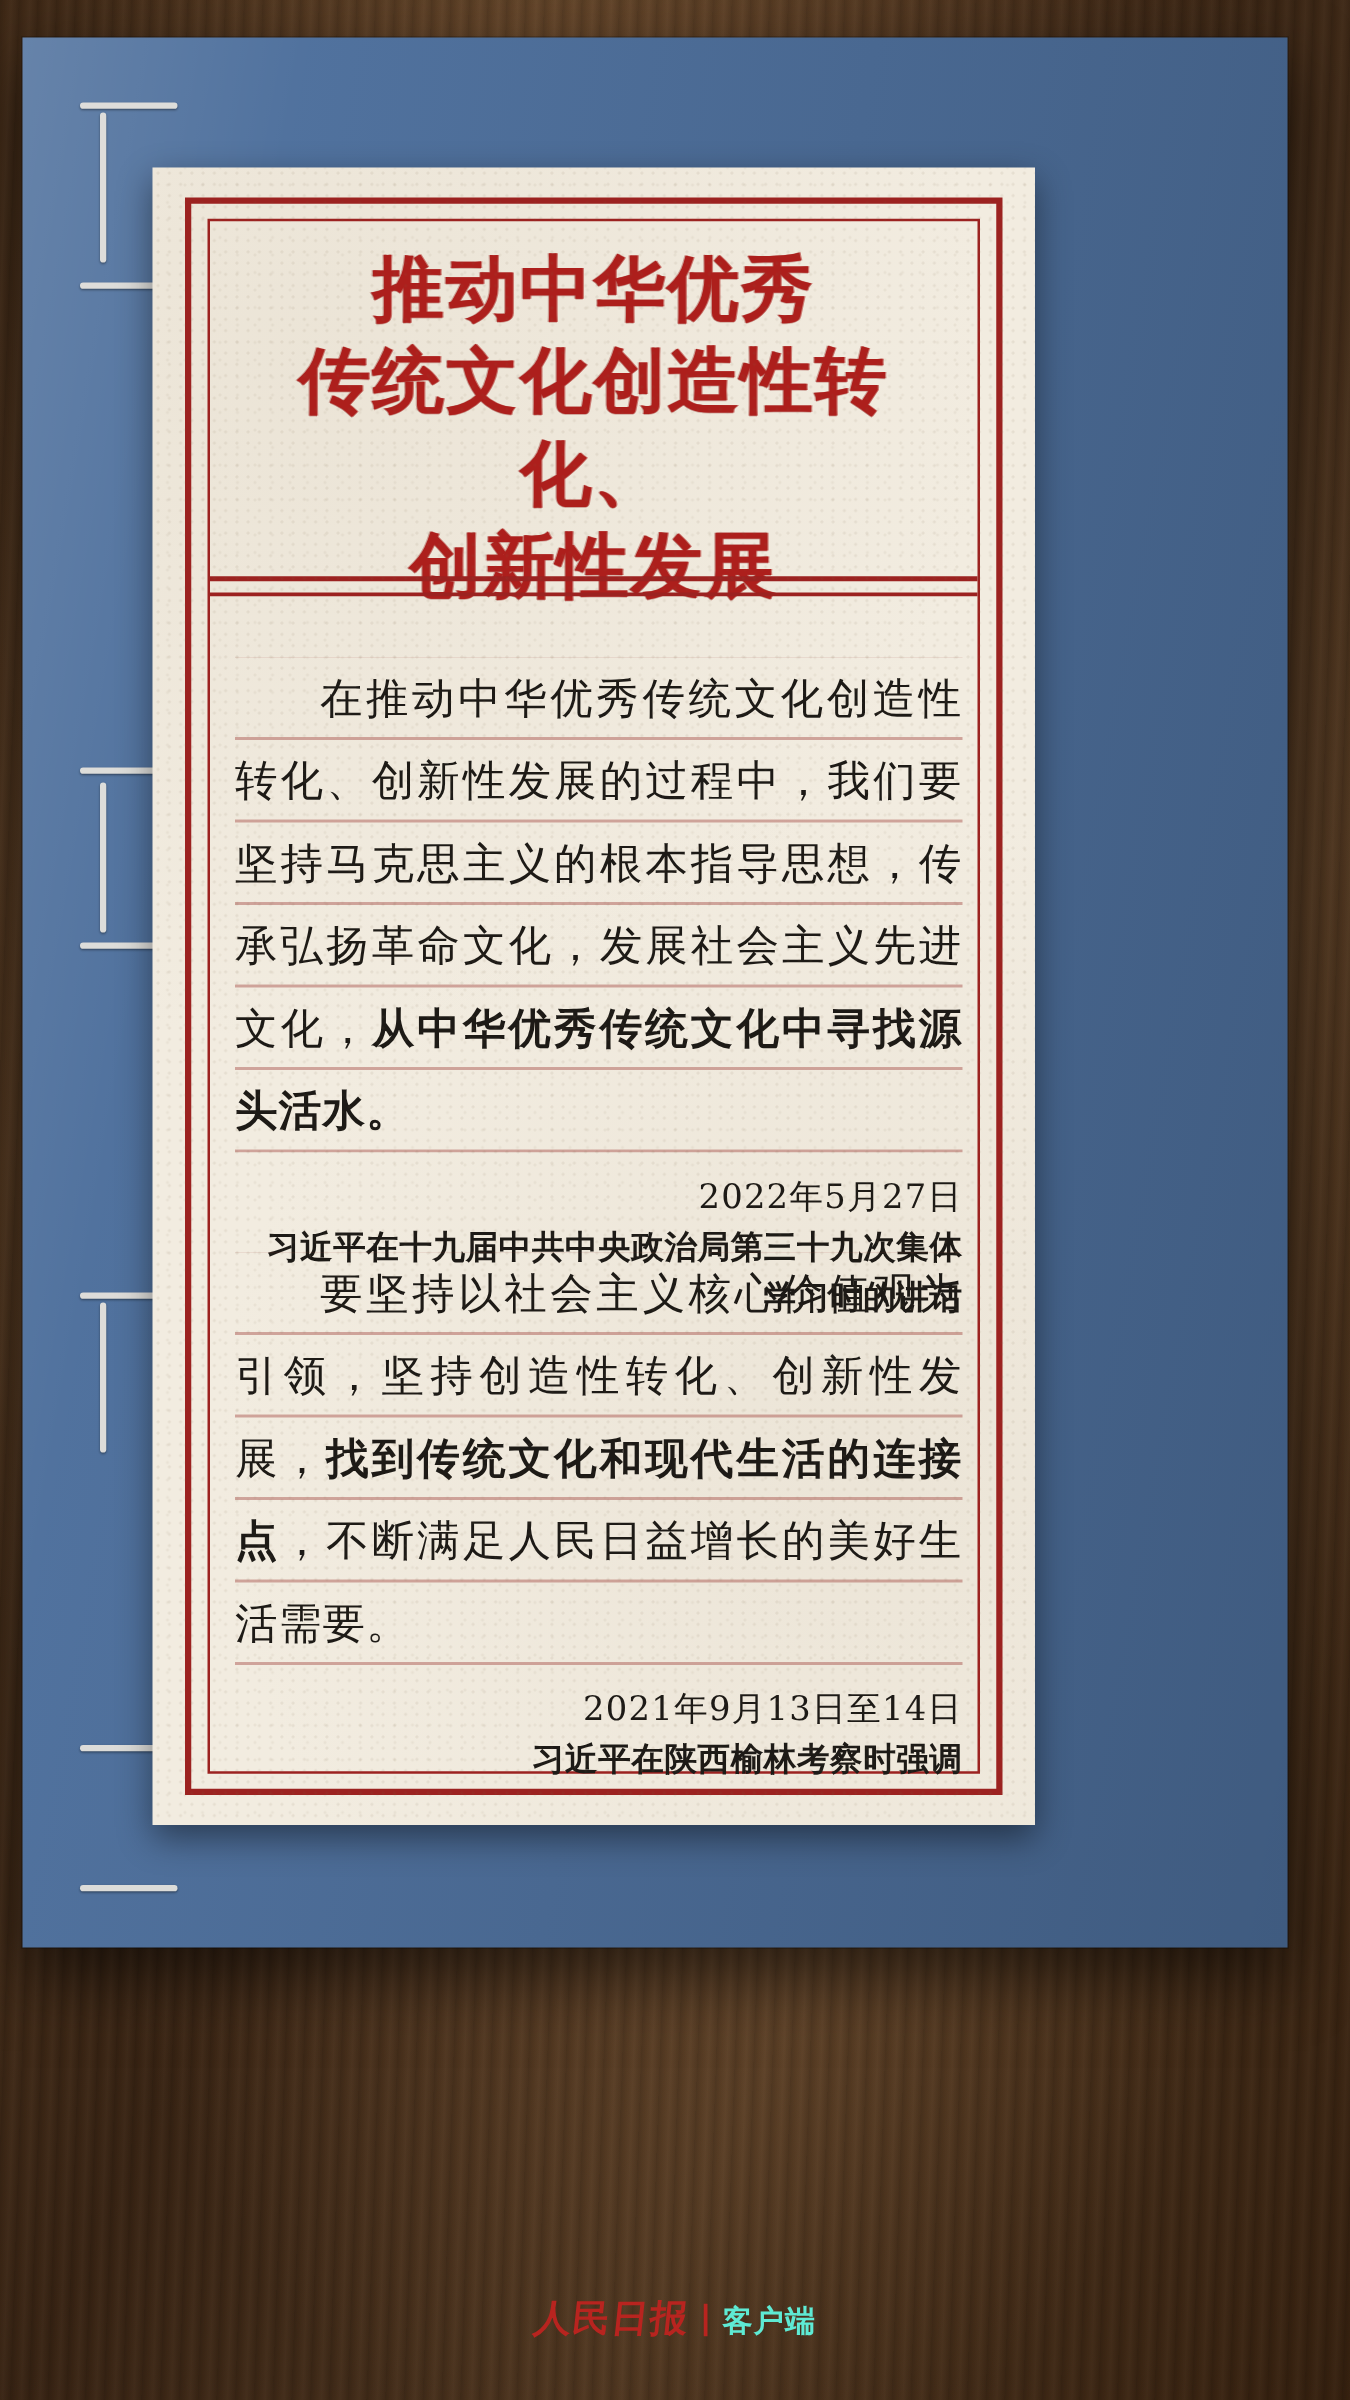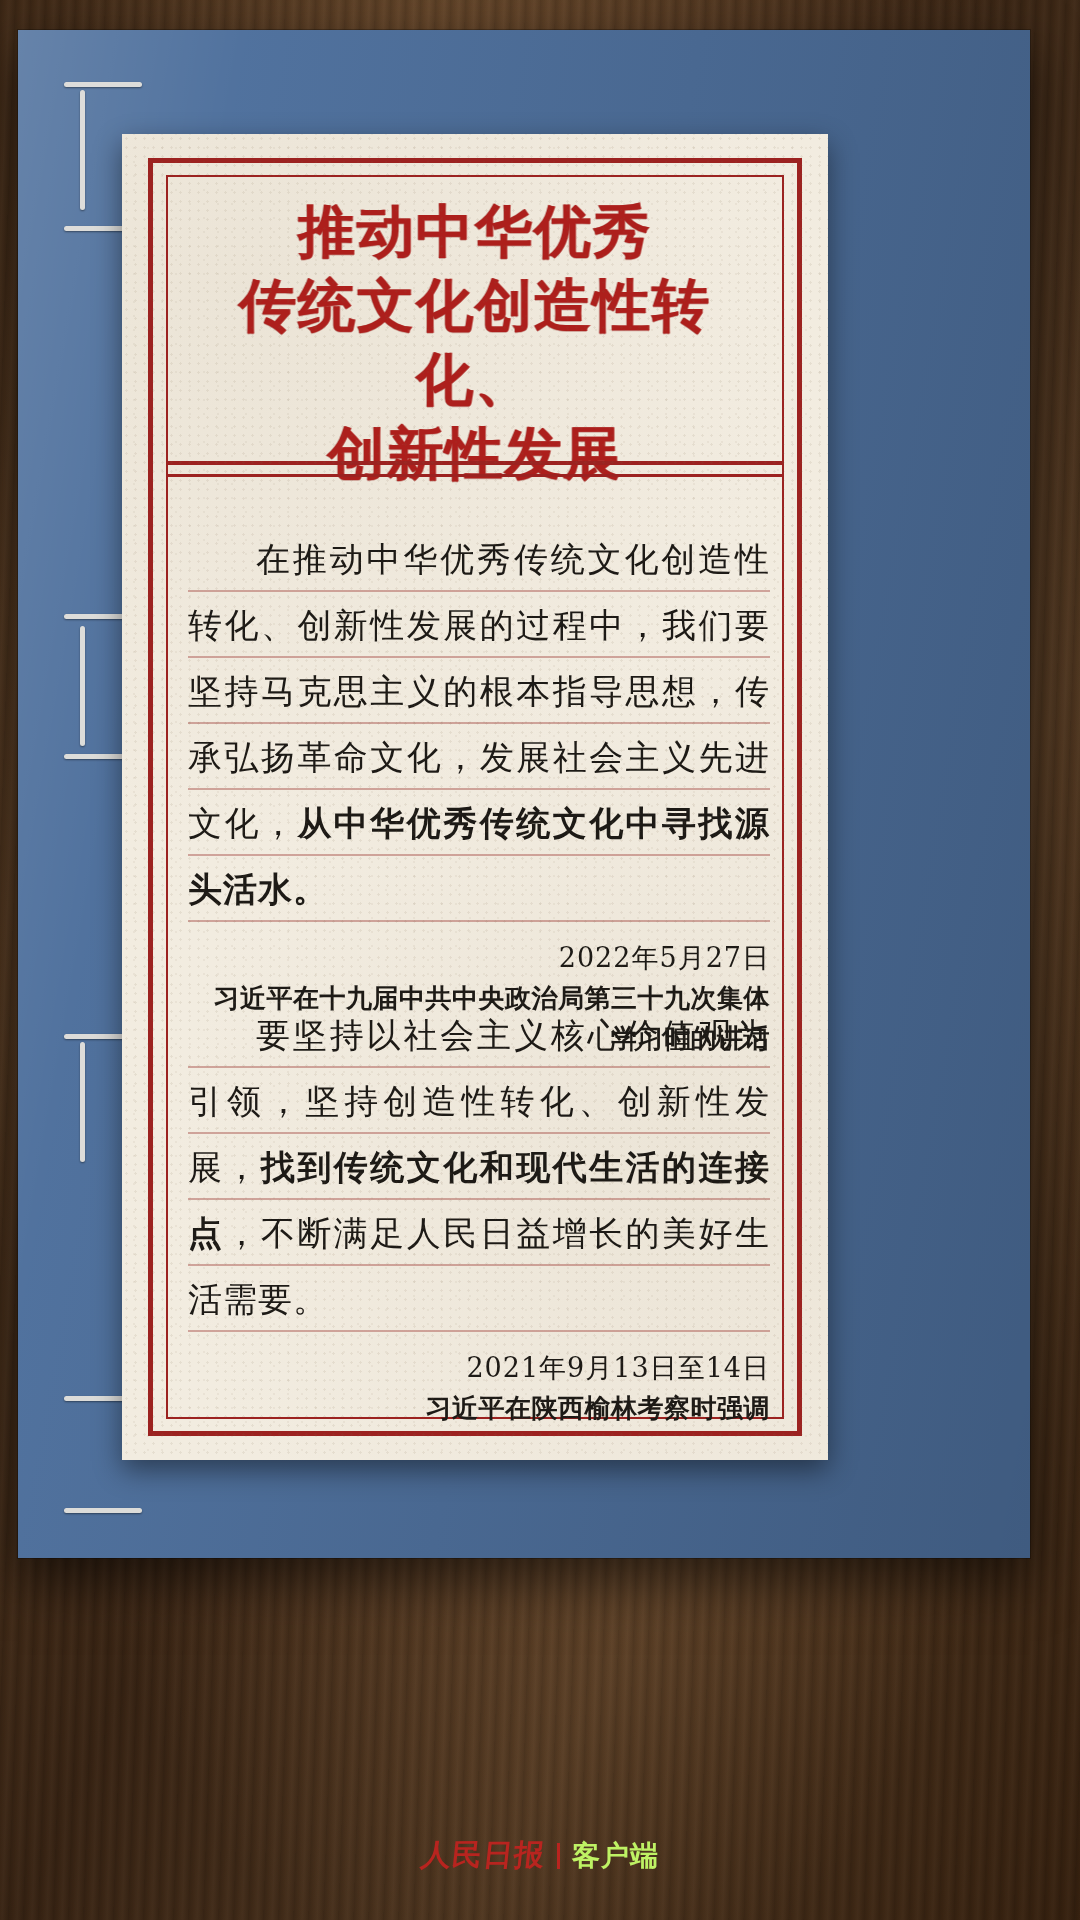--- a/index.html
+++ b/index.html
@@ -215,22 +215,22 @@
     display: inline-block;
     width: 3px;
     height: 26px;
     background: #b8241f;
     margin: 0 8px -4px 8px;
   }
   .logo-dark {
     display: inline-block;
     font-family: "DejaVu Sans", "Liberation Sans", sans-serif;
     font-weight: 700;
-    font-size: 28px;
-    color: #bef264;
+    font-size: 24px;
+    color: #5eead4;
     letter-spacing: 1px;
   }
 </style>
 </head>
 <body>
 
 <div class="desk"></div>
 
 <div class="book">
   <div class="book-shade"></div>

